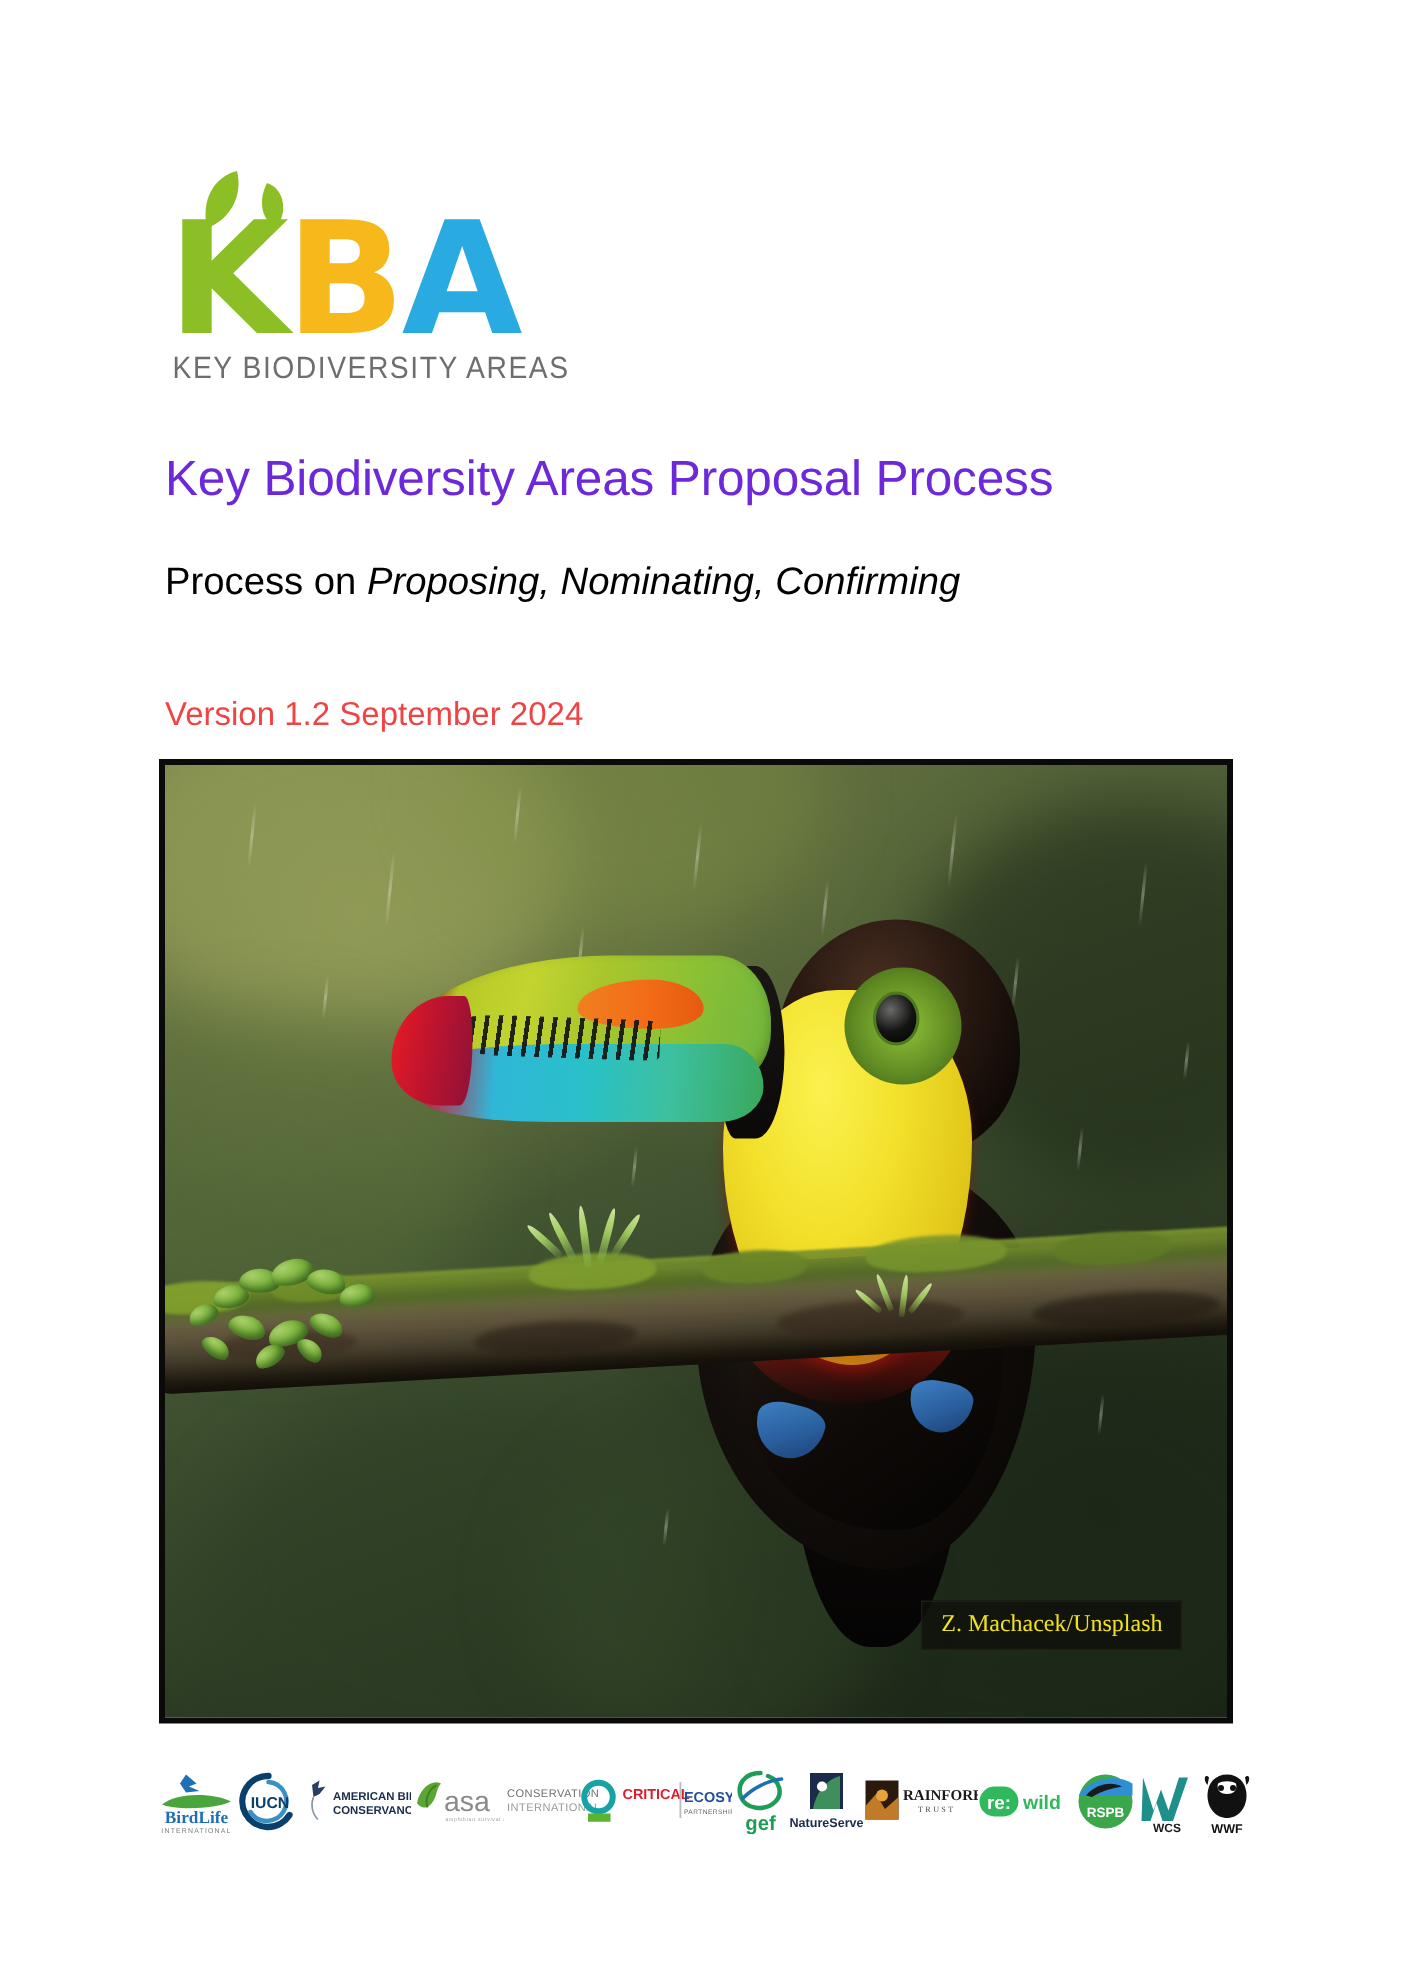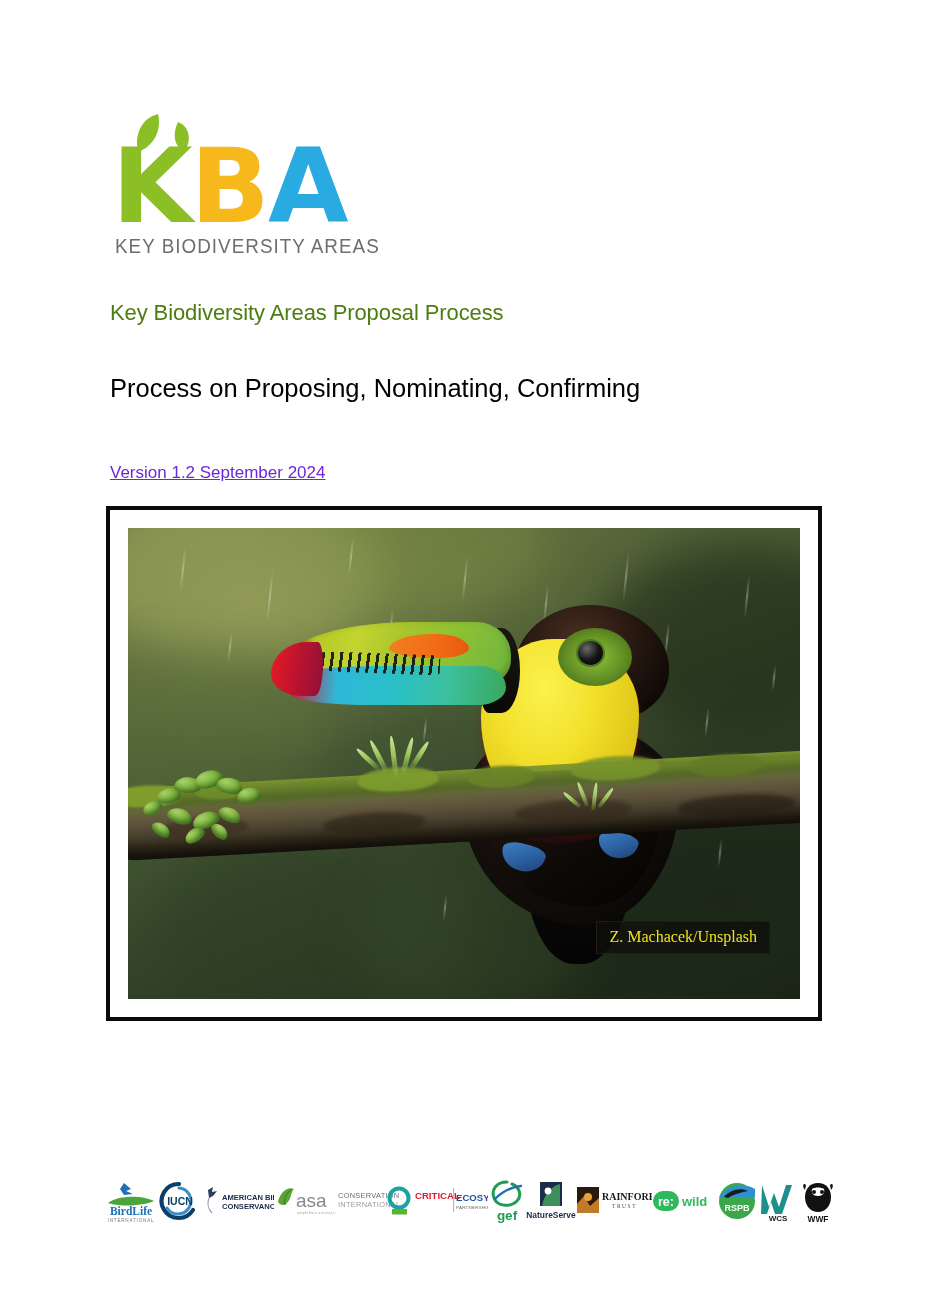--- a/index.html
+++ b/index.html
@@ -64,56 +64,55 @@
     transform: scaleX(0.92);
     transform-origin: left center;
   }
 
   
   .doc-title {
     position: absolute;
     left: 110px;
     top: 300px;
     width: 730px;
-    font-size: 22px;
-    color: #4d7c0f;
+    font-size: 33px;
+    color: #6d28d9;
     letter-spacing: -0.1px;
   }
   .doc-subtitle {
     position: absolute;
     left: 110px;
     top: 368px;
     width: 722px;
     font-size: 25.5px;
     line-height: 40px;
     color: #000000;
     text-align: justify;
   }
-  .doc-subtitle .it { }
+  .doc-subtitle .it { font-style: italic; }
   .doc-subtitle .lastline { display: block; text-align: left; }
   .doc-version {
     position: absolute;
     left: 110px;
     top: 463px;
-    font-size: 17px;
-    color: #6d28d9;
-    text-decoration: underline;
+    font-size: 22px;
+    color: #ef4444;
   }
 
   
   .photo-frame {
     position: absolute;
     left: 106px;
     top: 506px;
     width: 716px;
-    height: 515px;
+    height: 643px;
     border: 4px solid #0a0a0a;
     background: #ffffff;
     box-sizing: border-box;
-    padding: 18px;
+    padding: 0;
   }
   .photo {
     position: relative;
     width: 100%;
     height: 100%;
     overflow: hidden;
     background: #3f4a2e;
   }
 
   

